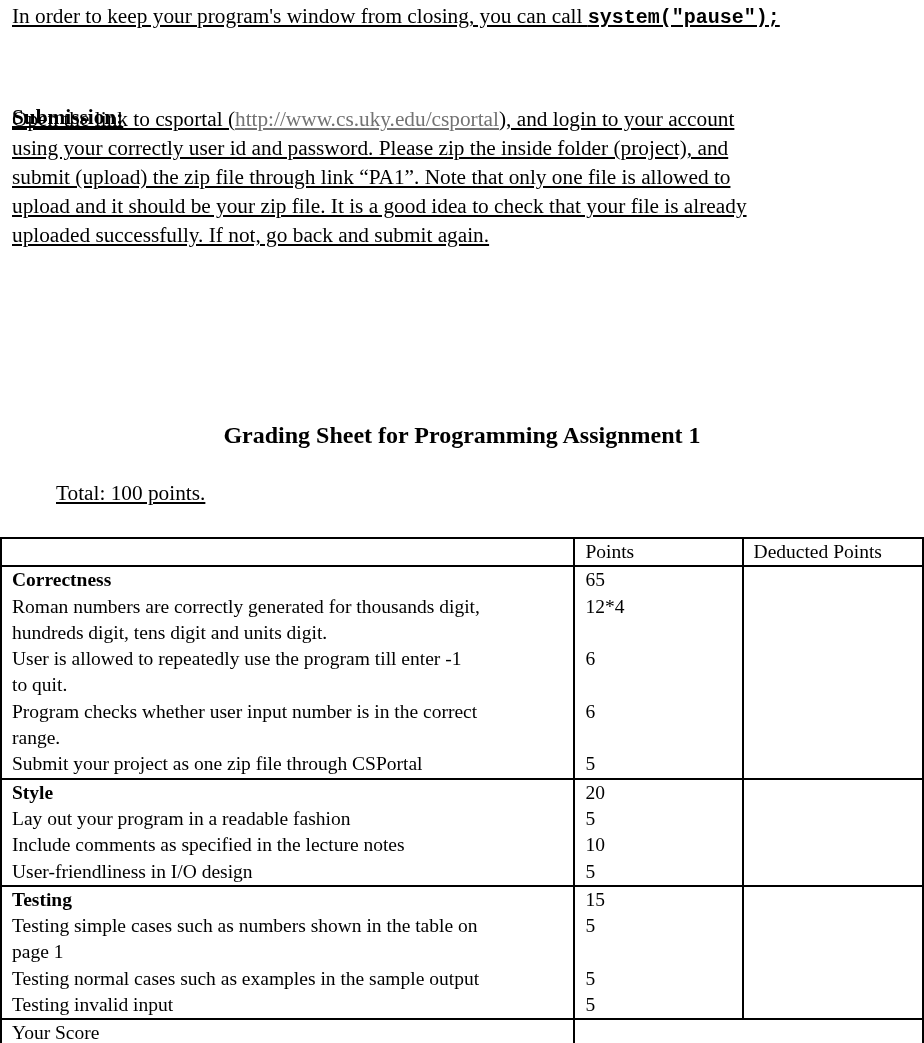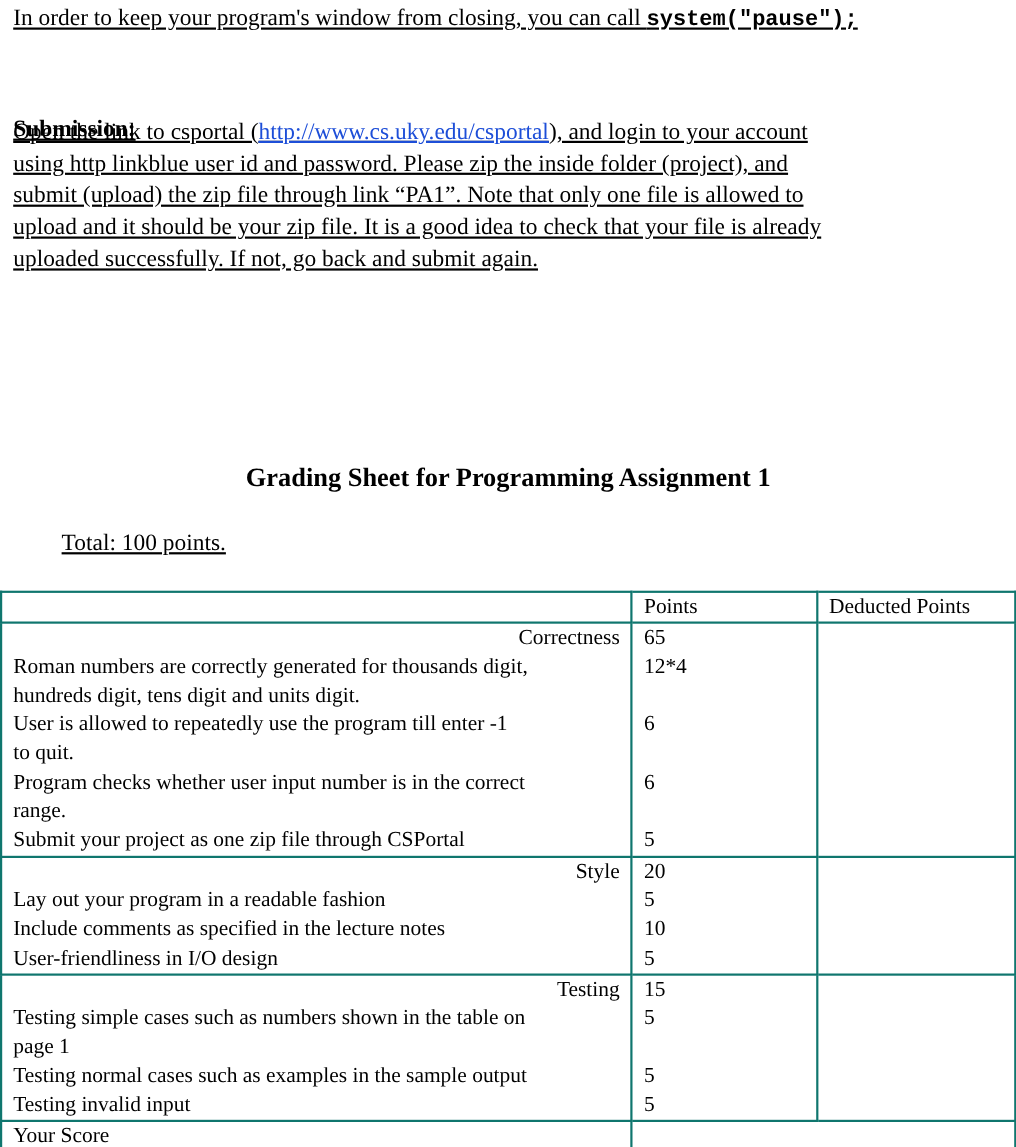--- a/index.html
+++ b/index.html
@@ -4,47 +4,47 @@
   <style>
     html, body { margin: 0; padding: 0; background: #ffffff; }
     body {
       width: 924px; height: 1043px; overflow: hidden; position: relative;
       font-family: "Liberation Serif", "DejaVu Serif", serif;
       color: #000; font-size: 21.3px;
     }
     .para { position: absolute; left: 12px; line-height: 29px; margin: 0; white-space: nowrap; text-decoration: underline; }
     .code { font-family: "Liberation Mono", "DejaVu Sans Mono", monospace; font-weight: bold; font-size: 20px; }
     .bold { font-weight: bold; }
-    a.link { color: #1d4ed8; text-decoration: underline; }
+    a.link { color: #737373; text-decoration: underline; }
     .title { position: absolute; left: 0; width: 924px; top: 422px; text-align: center; font-weight: bold; font-size: 24px; }
     table.grade {
       position: absolute; left: 0; top: 537px; width: 924px;
       border-collapse: collapse; font-size: 19.5px; line-height: 26.3px;
     }
-    table.grade td { border: 2px solid #0f766e; vertical-align: top; padding: 0 10px; }
+    table.grade td { border: 2px solid #000000; vertical-align: top; padding: 0 10px; }
     table.grade td.c1 { width: 553px; }
     table.grade td.c2 { width: 148px; }
     table.grade td.c3 { width: 160px; }
     .hdr td { height: 24px; }
-    .center { text-align: right; }
+    .center { text-align: left; font-weight: bold; }
     .right { text-align: left; }
     .line { display: block; white-space: nowrap; }
     .blank { display: block; height: 26.3px; }
   </style>
 </head>
 <body>
 
 <p class="para" style="top:2px;">
   <span><span>In order to keep your program's window from closing, you can call </span><span class="code">system("pause");</span></span><br>
 </p>
 
 <p class="para bold" style="top:76px;margin-top:27px;">Submission:</p>
 <p class="para" style="top:105px;">
   <span><span>Open the link to csportal (</span><a class="link">http://www.cs.uky.edu/csportal</a><span>), and login to your account</span></span><br>
-  <span>using http linkblue user id and password. Please zip the inside folder (project), and</span><br>
+  <span>using your correctly user id and password. Please zip the inside folder (project), and</span><br>
   <span>submit (upload) the zip file through link “PA1”. Note that only one file is allowed to</span><br>
   <span>upload and it should be your zip file. It is a good idea to check that your file is already</span><br>
   <span>uploaded successfully. If not, go back and submit again.</span>
 </p>
 
 <div class="title">Grading Sheet for Programming Assignment 1</div>
 <p class="para" style="top:479px;margin-left:44px;">Total: 100 points.</p>
 
 <table class="grade">
   <tbody>

